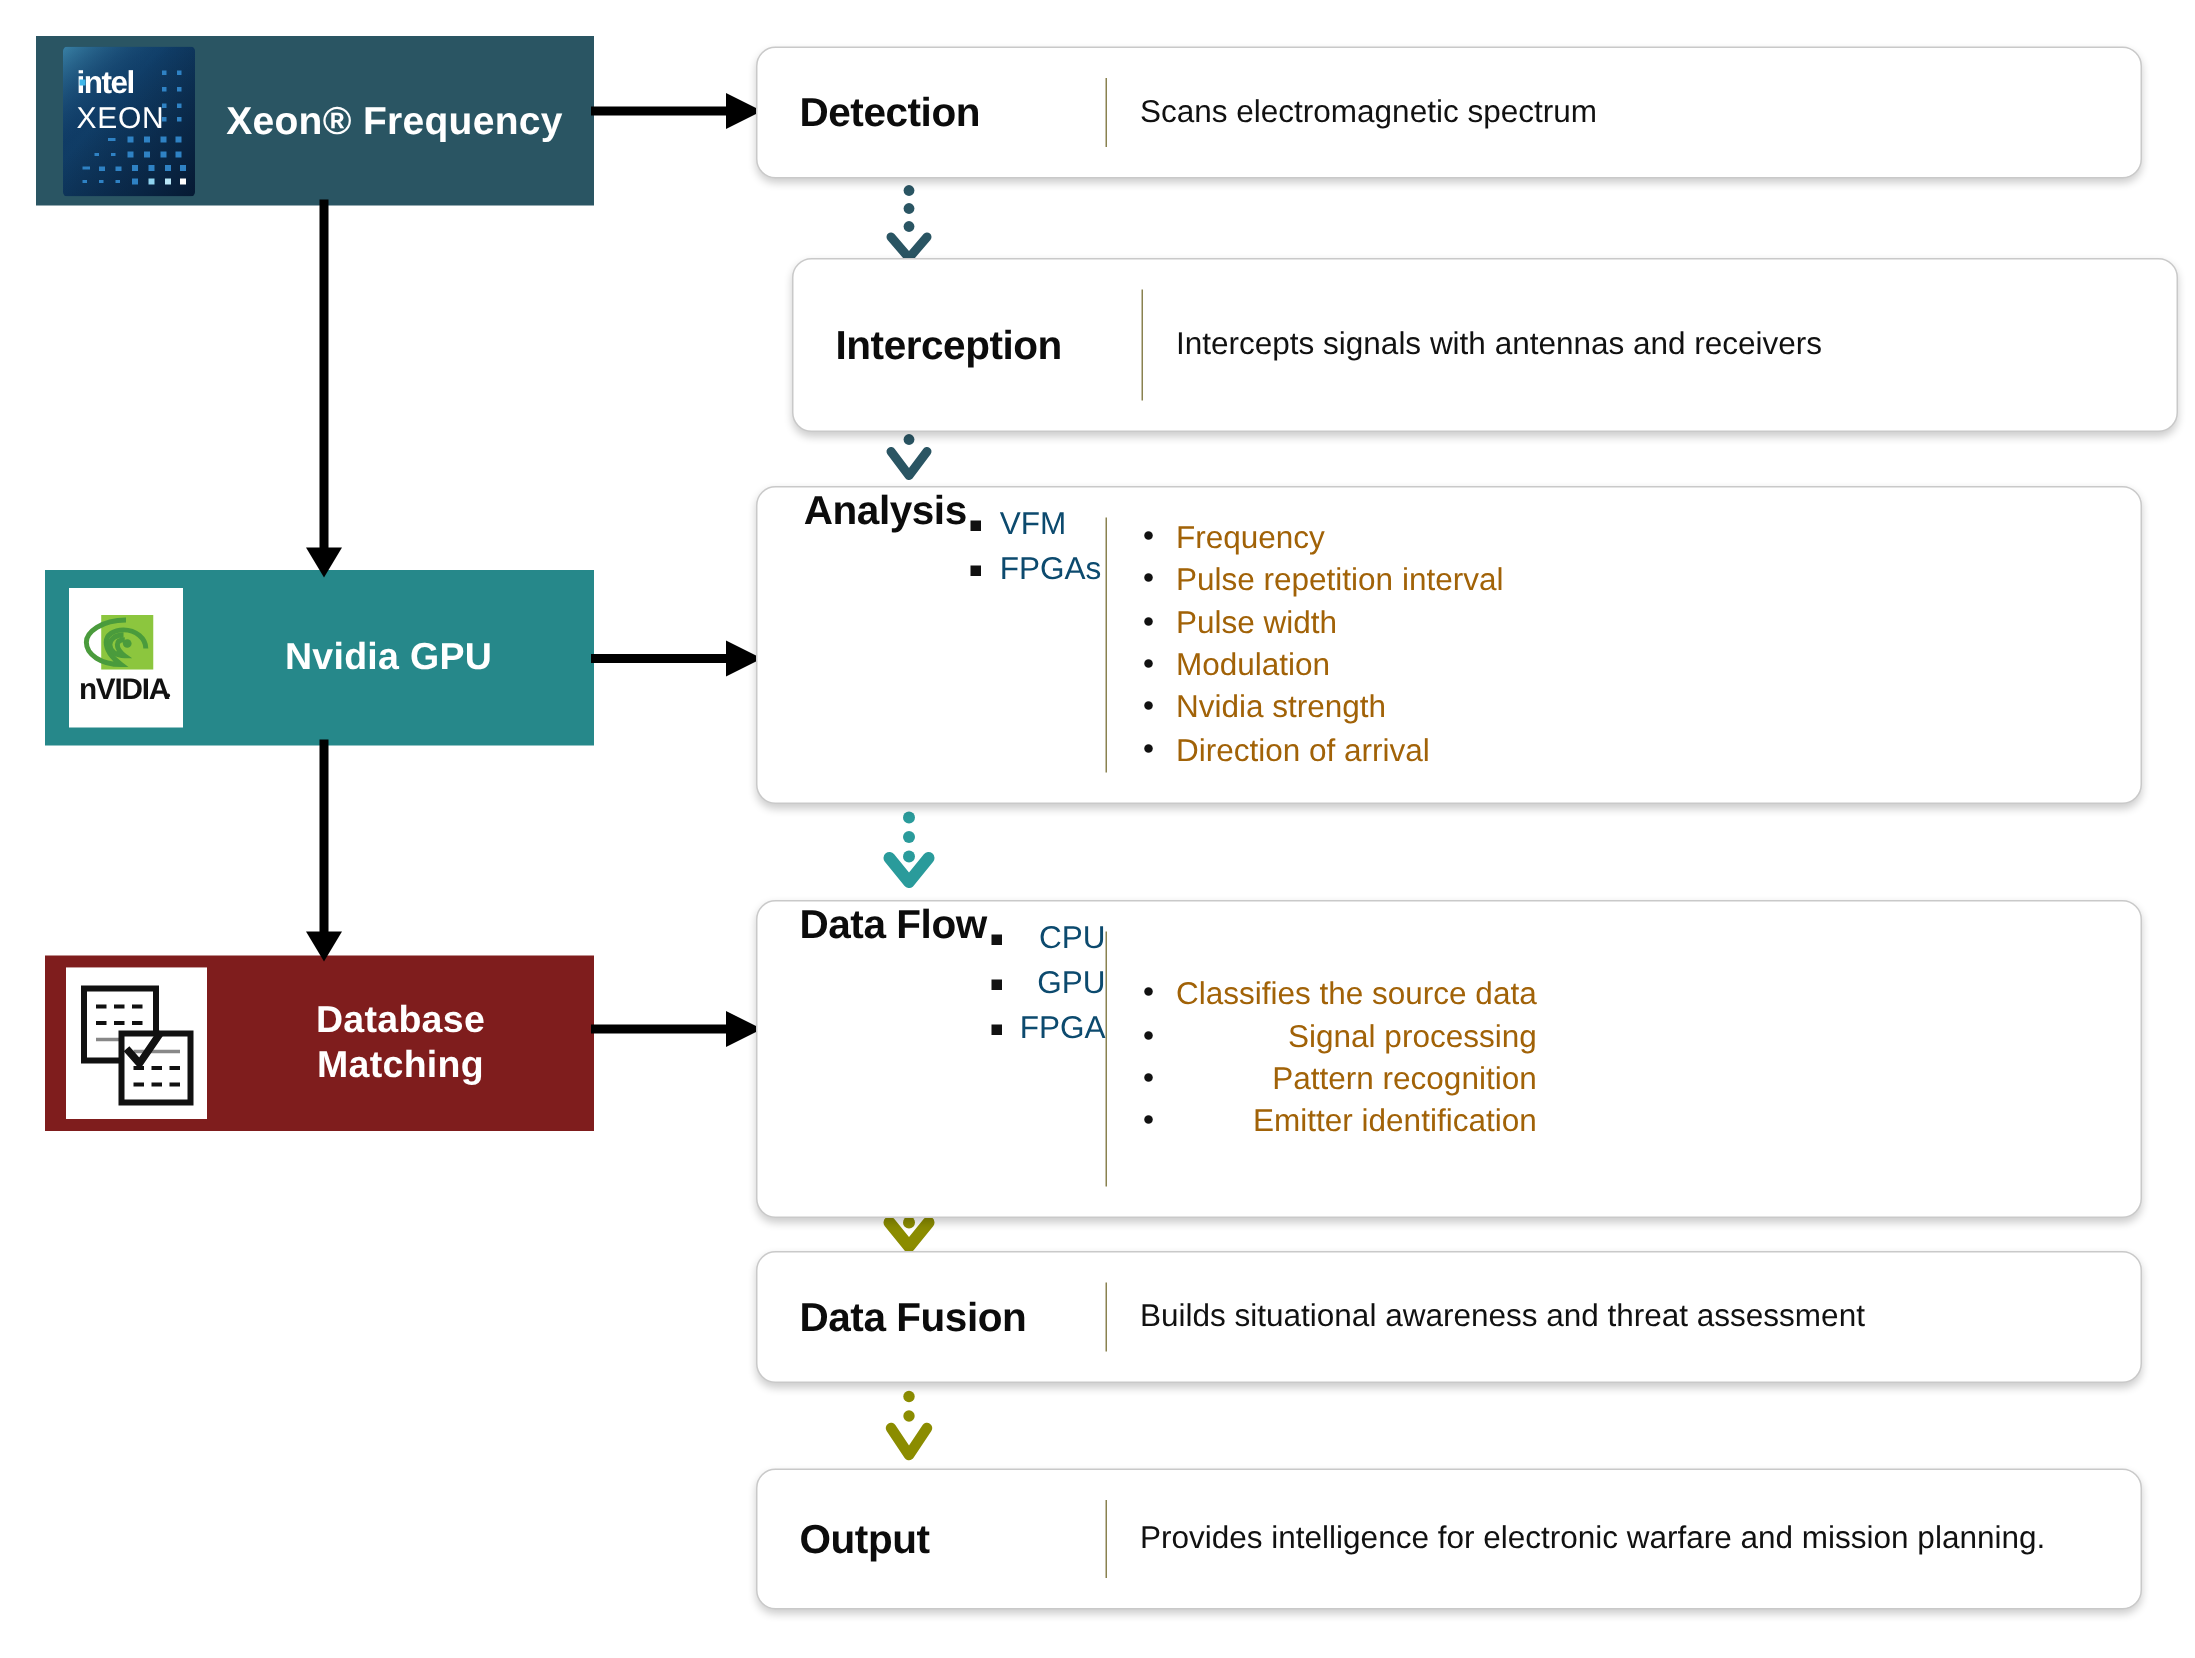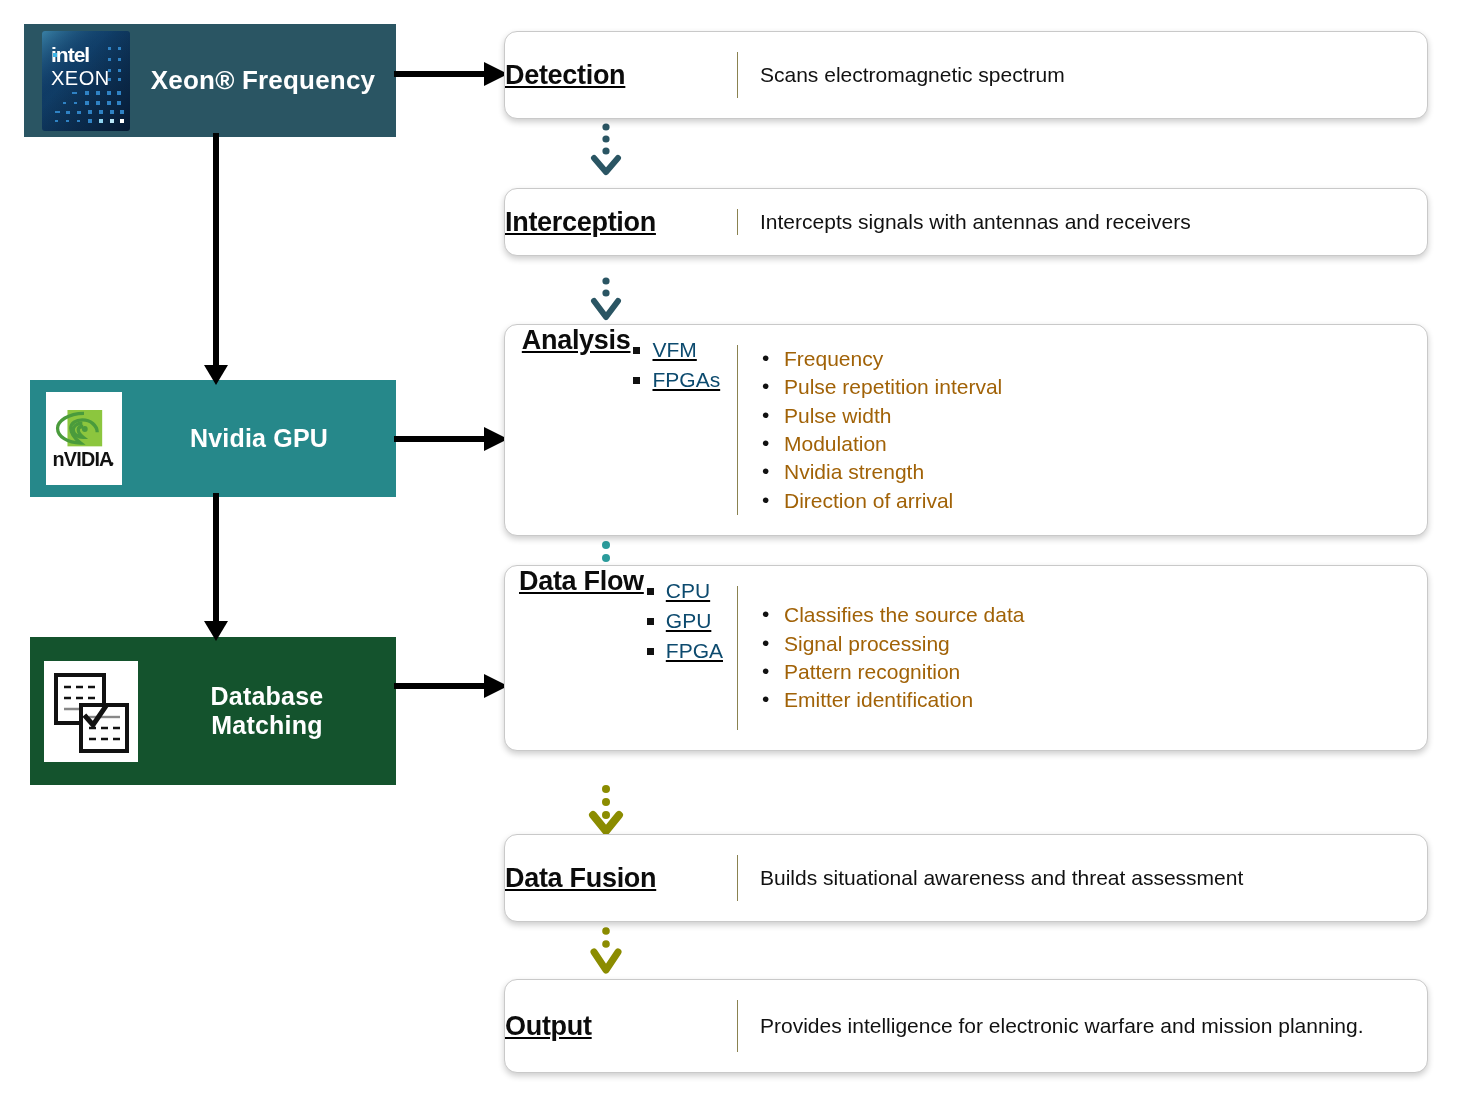--- a/index.html
+++ b/index.html
@@ -50,43 +50,43 @@
   #box-xeon .hw-label { font-size: 26px; }
 
   #box-gpu {
     left: 30px; top: 380px; width: 366px; height: 117px;
     background: #26888a;
   }
   #box-gpu .hw-logo { width: 76px; height: 93px; margin-left: 16px; }
   #box-gpu .hw-label { font-size: 25px; }
 
   #box-db {
-    left: 30px; top: 637px; width: 366px; height: 148px;
-    background: #14532d;
+    left: 30px; top: 637px; width: 366px; height: 117px;
+    background: #7f1d1d;
   }
   #box-db .hw-logo { width: 94px; height: 101px; margin-left: 14px; }
   #box-db .hw-label { font-size: 25px; }
 
   
   .card {
     position: absolute;
     background: #ffffff;
     border: 1.5px solid #c9c9c9;
     border-radius: 13px;
     box-shadow: 0 3px 6px rgba(0,0,0,0.20);
     display: flex;
     align-items: stretch;
     left: 504px;
     width: 924px;
   }
   .card-title-col {
     flex: 0 0 232px;
     display: flex;
     align-items: center;
-    text-decoration: underline;
+    padding-left: 28px;
   }
   .card-title-col.with-sub {
     flex-direction: row;
     align-items: flex-start;
     justify-content: center;
   }
   .card-title {
     font-size: 27px;
     font-weight: bold;
     color: #0c0c0c;
@@ -142,23 +142,23 @@
     position: absolute;
     left: 3px;
     top: 12px;
     width: 7px;
     height: 7px;
     background: #111111;
   }
 
   
   #card-detection    { top: 31px;  height: 88px; }
-  #card-interception { top: 188px; height: 68px; }
+  #card-interception { top: 172px; height: 116px; margin-left: 24px; }
   #card-analysis     { top: 324px; height: 212px; }
-  #card-dataflow     { top: 565px; height: 186px; }
+  #card-dataflow     { top: 600px; height: 212px; text-align: right; }
   #card-fusion       { top: 834px; height: 88px; }
   #card-output       { top: 979px; height: 94px; }
 
   #card-analysis .card-body,
   #card-dataflow .card-body { align-items: center; }
 
   
   .arrow-svg { position: absolute; overflow: visible; }
 
   

